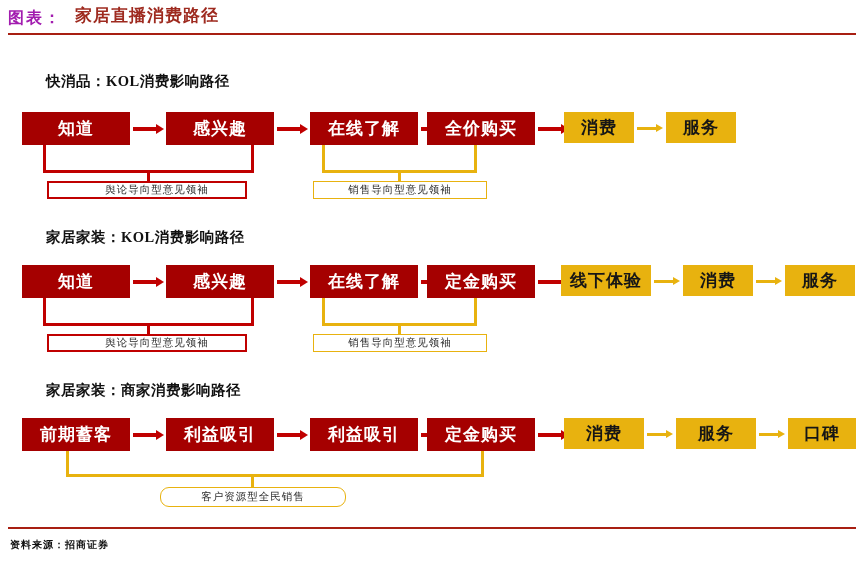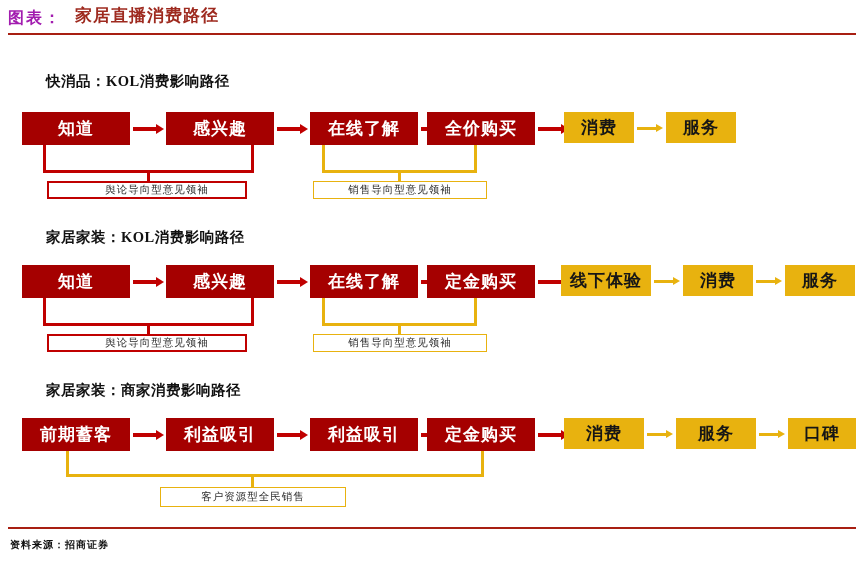--- a/index.html
+++ b/index.html
@@ -232,18 +232,18 @@
   <div class="arrow gold" style="left:759px; top:430px; width:26px;">
     <div class="shaft" style="width:19px;"></div>
       <div class="head" style="left:19px;"></div>
   </div>
   <div class="node gold" style="left:788px; top:418px; width:68px;  height:31px;">口碑</div>
 
   <div class="brk-left   brk-gold" style="left:66px;  top:451px; width:3px;  height:26px;"></div>
   <div class="brk-right  brk-gold" style="left:481px; top:451px; width:3px;  height:26px;"></div>
   <div class="brk-bottom brk-gold" style="left:66px;  top:474px; width:418px;height:3px;"></div>
   <div class="brk-stem   brk-gold" style="left:251px; top:474px; width:3px;  height:14px;"></div>
-  <div class="brk-label gold" style="left:160px; top:487px; width:186px; height:20px;">客户资源型全民销售</div>
+  <div class="brk-label gold" style="left:160px; top:487px; width:186px; height:20px;border-radius:9px;">客户资源型全民销售</div>
 
   <div class="footer-rule"></div>
   <div class="footer-text">资料来源：招商证券</div>
 
 </div>
 
 </body></html>

